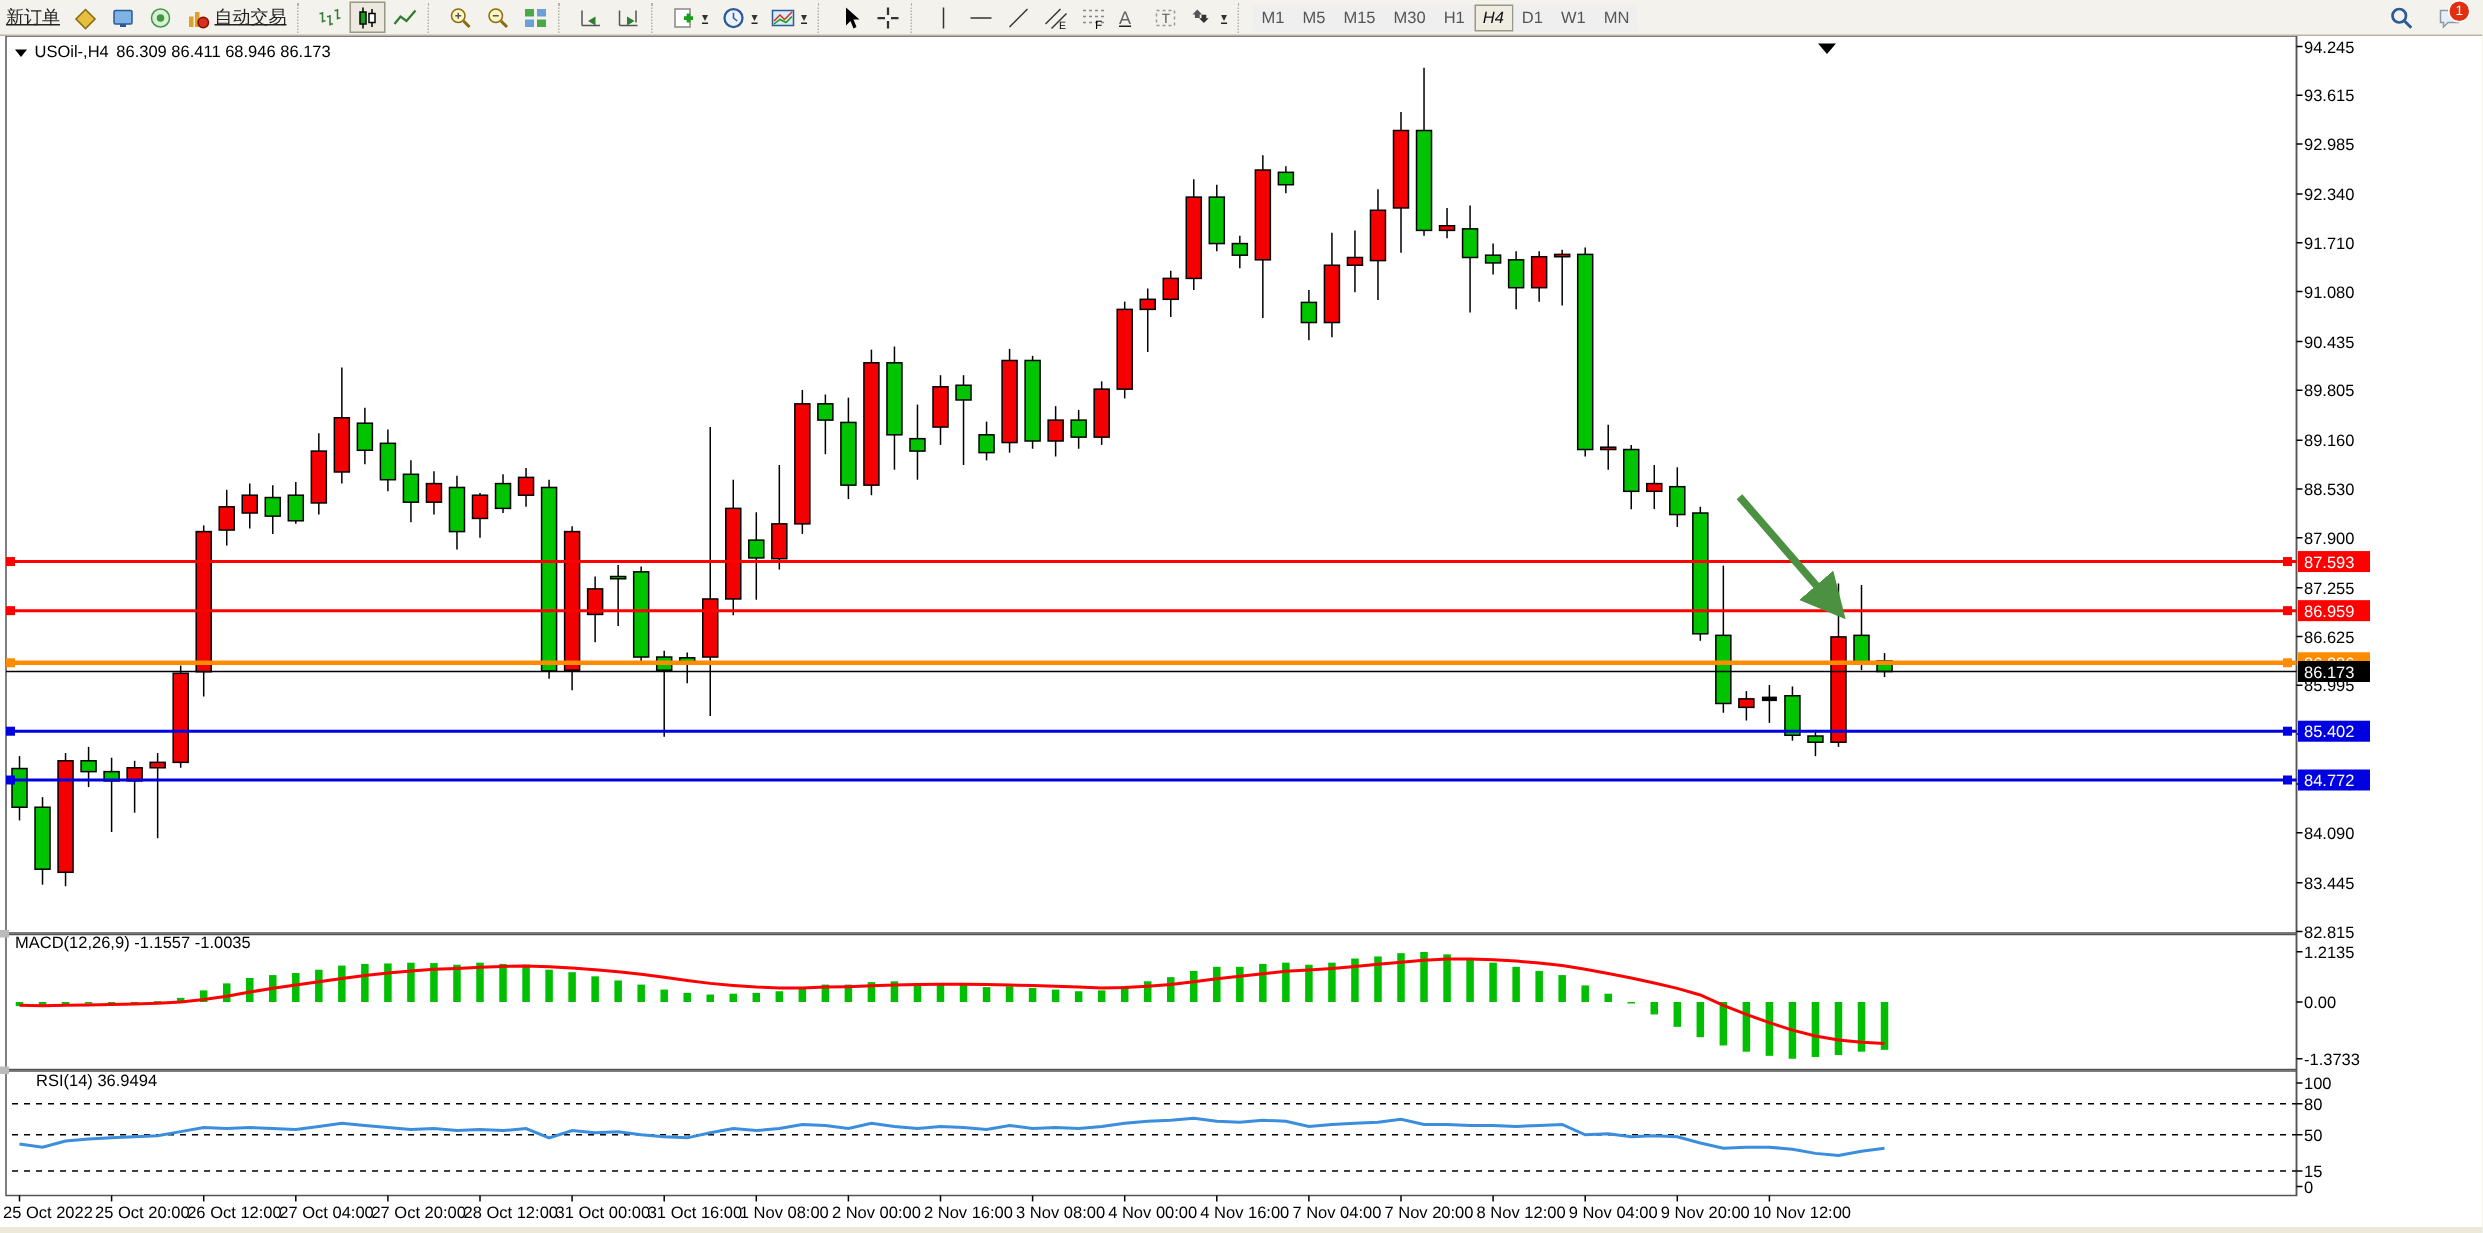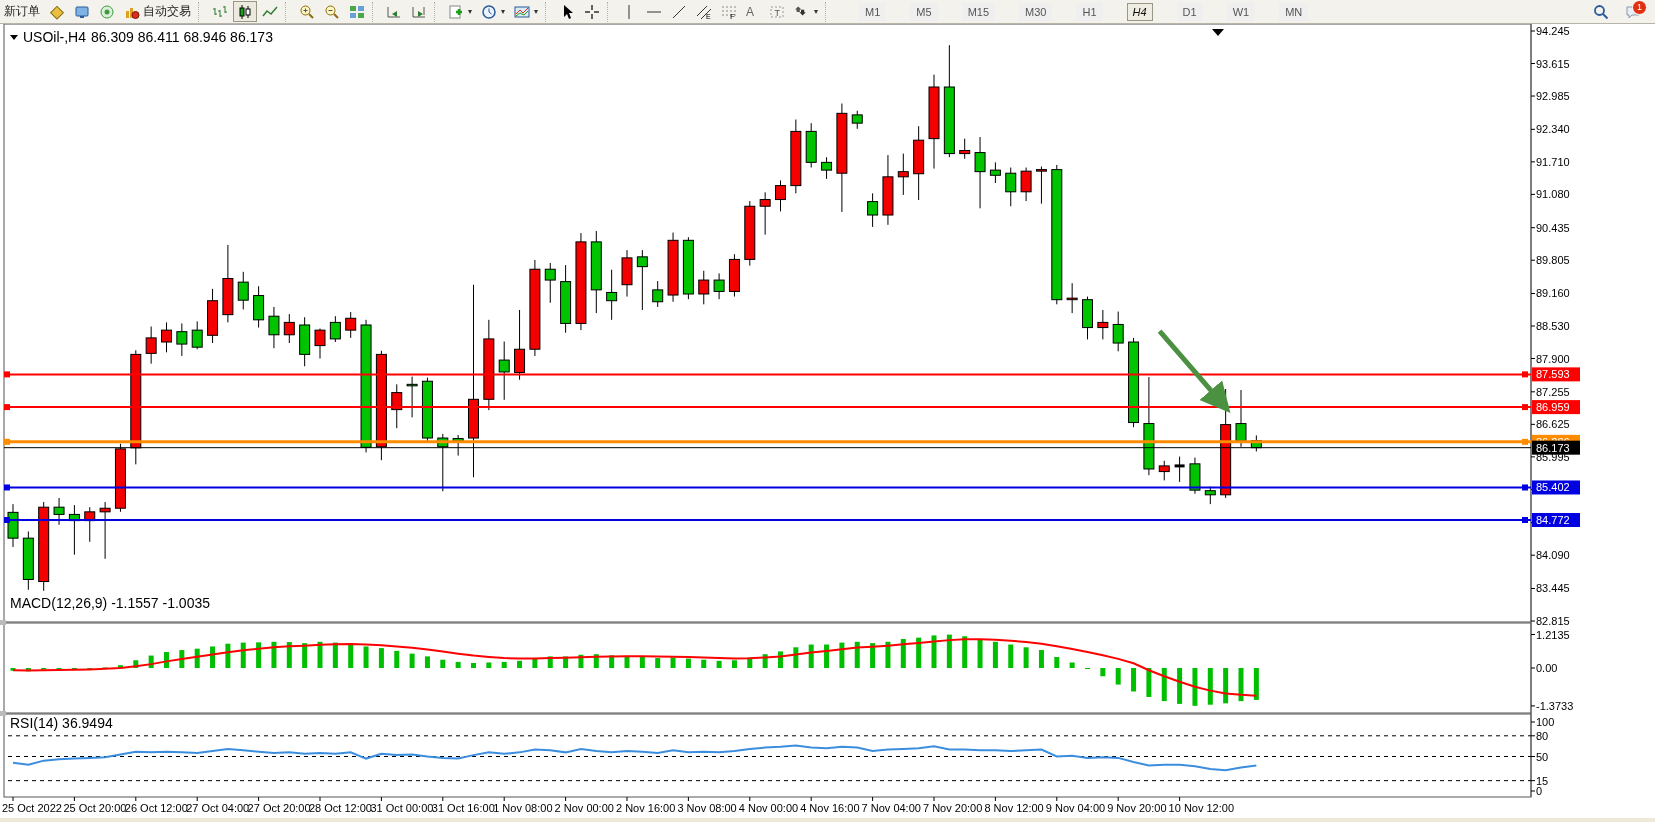--- a/index.html
+++ b/index.html
@@ -1,39 +1,39 @@
 <!DOCTYPE html>
 <html><head>
 <meta charset="utf-8">
 <style>
   html,body{margin:0;padding:0;background:#ece9d8;font-family:"Liberation Sans",sans-serif;}
   #app{position:relative;width:1655px;height:822px;background:#fff;overflow:hidden;}
   
   #toolbar{position:absolute;left:0;top:0;width:1655px;height:23px;background:#f4f2ec;
            border-bottom:1px solid #b8b4a8;display:flex;align-items:center;gap:1px;z-index:30;}
   .tb{height:21px;min-width:22px;border:1px solid transparent;background:transparent;display:flex;
-      align-items:center;gap:3px;padding:0 3px;font-size:12px;color:#222;cursor:default;}
+      align-items:center;gap:3px;padding:0 3px;font-size:12px;color:#222;cursor:default;text-decoration:underline;}
   .tb.pressed{border:1px solid #9a9787;background:#eceadf;}
   .sep{width:6px;height:20px;border-left:1px dotted #b5b1a4;margin:0 2px;}
   .caret{font-size:8px;color:#333;margin-left:1px;}
   .ic{width:16px;height:16px;display:inline-block;position:relative;flex:none;}
   .badge{position:absolute;top:-4px;right:-6px;background:#e03010;color:#fff;border-radius:50%;
          width:13px;height:13px;font-size:9px;line-height:13px;text-align:center;border:1px solid #fff;}
-  .tf{font-size:11px;color:#555;padding:2px 5px;border:1px solid transparent;margin-left:24px;}
+  .tf{font-size:11px;color:#555;padding:2px 5px;border:1px solid transparent;}
   .tf.active{border:1px solid #9a9787;background:#efede2;color:#111;font-style:italic;}
   #tb-right{margin-left:auto;display:flex;align-items:center;gap:8px;padding-right:10px;}
   
   #chartwin{position:absolute;left:0;top:24px;width:1655px;height:794px;background:#fff;}
   #chart-svg{position:absolute;left:0;top:0;}
-  .overlay{position:absolute;font-size:14px;color:#000;z-index:5;white-space:nowrap;}
+  .overlay{position:absolute;font-size:11px;color:#000;z-index:5;white-space:nowrap;}
   #title-ov{left:10px;top:5px;display:flex;align-items:center;gap:5px;}
   #title-tri{width:0;height:0;border-left:4px solid transparent;border-right:4px solid transparent;
              border-top:5px solid #000;display:inline-block;}
-  #macd-label{left:10px;top:571px;}
-  #rsi-label{left:10px;top:691px;}
+  #macd-label{left:10px;top:599px;}
+  #rsi-label{left:24px;top:691px;}
   #bottom-strip{position:absolute;left:0;top:818px;width:1655px;height:4px;background:#ece9d8;}
 </style>
 </head>
 <body>
 
 <div id="app">
 
   <div id="toolbar">
     <button class="tb">
       <span>新订单</span>

